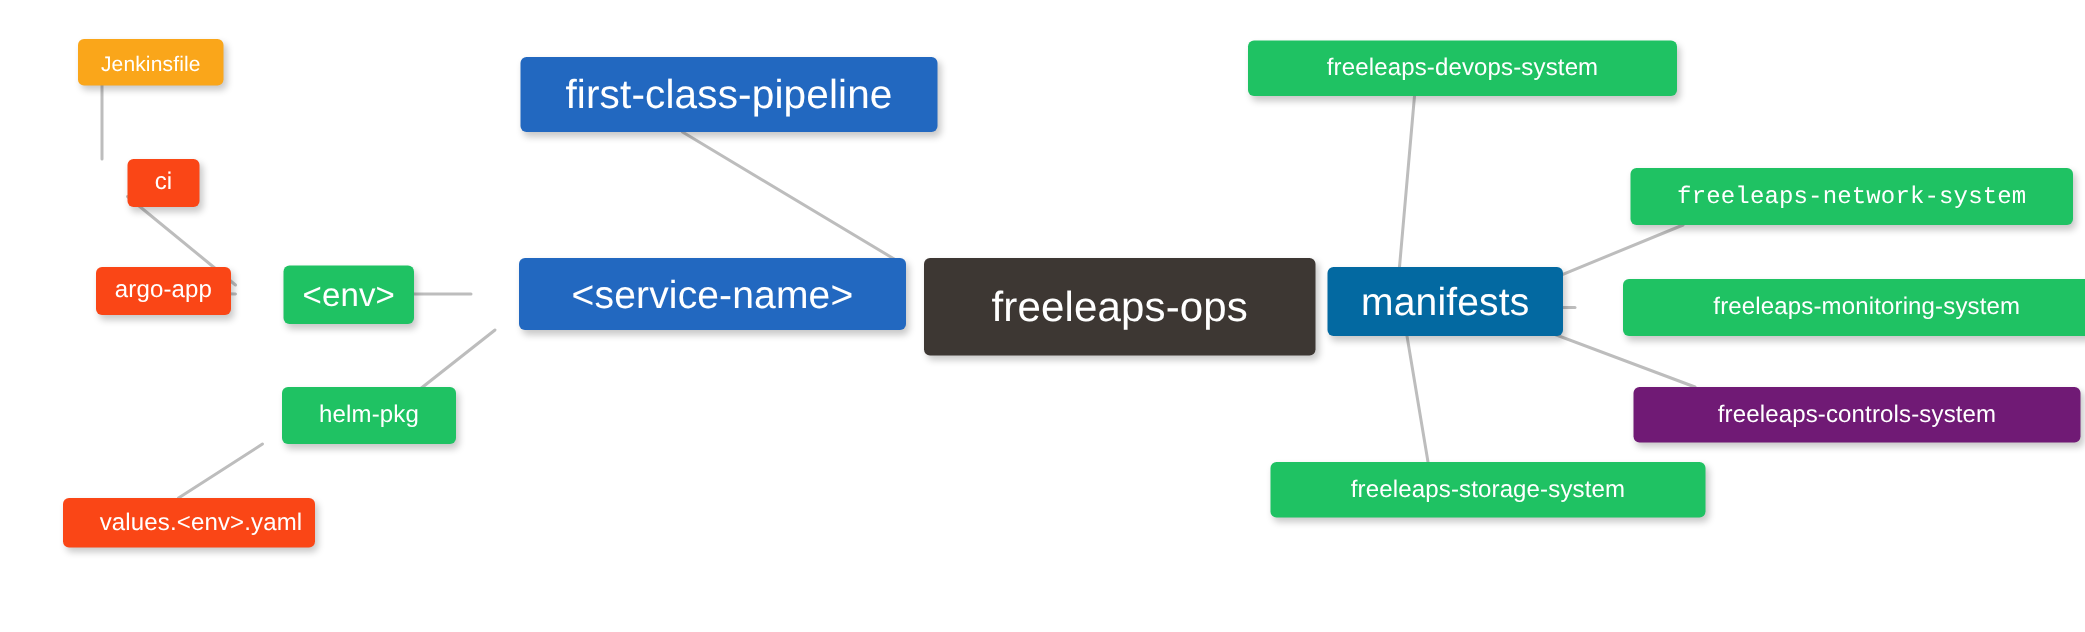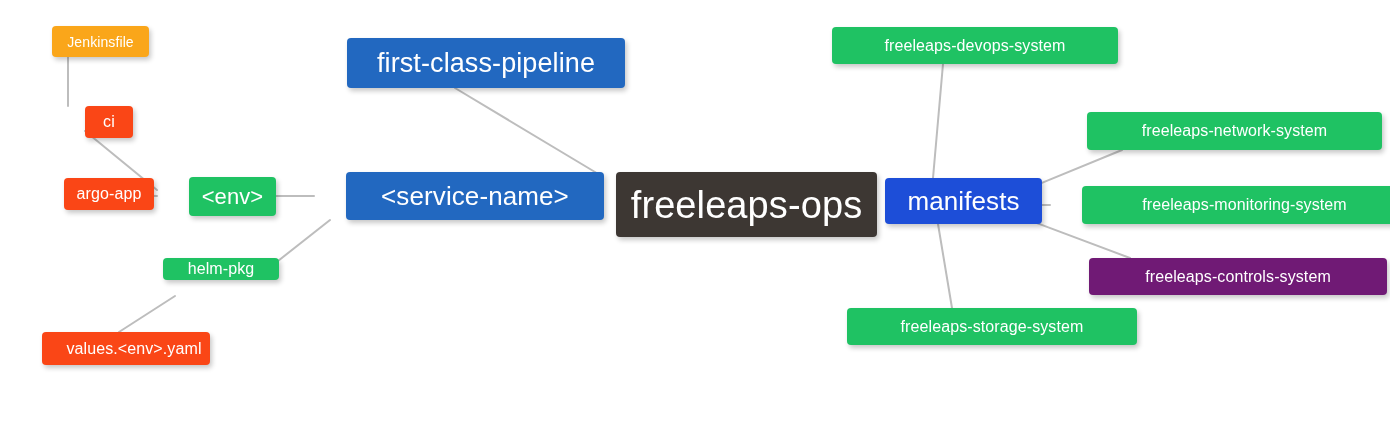--- a/index.html
+++ b/index.html
@@ -45,21 +45,21 @@
     letter-spacing: 0.1px;
     user-select: none;
     cursor: default;
     margin-left: 32px;
   }
   .node span {
     display: block;
     line-height: 1;
   }
   
-  .sz-root   { font-size: 38px; align-items: center; }
+  .sz-root   { font-size: 28px; align-items: center; }
   .sz-branch { font-size: 26px; }
   .sz-big    { font-size: 27px; }
   .sz-mid    { font-size: 22px; }
   .sz-sub    { font-size: 16px; }
   .sz-small  { font-size: 16px; }
   .sz-tiny   { font-size: 14px; }
 </style>
 </head>
 <body>
 
@@ -80,48 +80,48 @@
       <line x1="1010" y1="213" x2="1130" y2="258" stroke="#bdbdbd"></line>
       <line x1="938" y1="224" x2="952" y2="308" stroke="#bdbdbd"></line>
     </svg>
   <div id="node-layer">
       <div class="node sz-root" style="left: 584px; top: 172px; width: 261px; height: 65px; background: rgb(61, 55, 51);">
         <span>freeleaps-ops</span>
       </div>
       <div class="node sz-branch" style="left: 314px; top: 172px; width: 258px; height: 48px; background: rgb(34, 104, 192);">
         <span>&lt;service-name&gt;</span>
       </div>
-      <div class="node sz-branch" style="left: 853px; top: 178px; width: 157px; height: 46px; background: #1d4ed8;">
+      <div class="node sz-branch" style="left: 853px; top: 178px; width: 157px; height: 46px; background: #0369a1;">
         <span>manifests</span>
       </div>
       <div class="node sz-big" style="left: 315px; top: 38px; width: 278px; height: 50px; background: rgb(34, 104, 192);">
         <span>first-class-pipeline</span>
       </div>
       <div class="node sz-mid" style="left: 157px; top: 177px; width: 87px; height: 39px; background: rgb(31, 194, 99);">
         <span>&lt;env&gt;</span>
       </div>
-      <div class="node sz-sub" style="left: 131px; top: 258px; width: 116px; height: 22px; background: rgb(31, 194, 99);">
+      <div class="node sz-sub" style="left: 156px; top: 258px; width: 116px; height: 38px; background: rgb(31, 194, 99);">
         <span>helm-pkg</span>
       </div>
       <div class="node sz-small" style="left: 53px; top: 106px; width: 48px; height: 32px; background: rgb(250, 70, 22);">
         <span>ci</span>
       </div>
       <div class="node sz-small" style="left: 32px; top: 178px; width: 90px; height: 32px; background: rgb(250, 70, 22);">
         <span>argo-app</span>
       </div>
       <div class="node sz-small" style="left: 10px; top: 332px; width: 168px; height: 33px; background: rgb(250, 70, 22); padding-left: 16px;">
         <span>values.&lt;env&gt;.yaml</span>
       </div>
       <div class="node sz-tiny" style="left: 20px; top: 26px; width: 97px; height: 31px; background: rgb(250, 166, 26);">
         <span>Jenkinsfile</span>
       </div>
       <div class="node sz-sub" style="left: 800px; top: 27px; width: 286px; height: 37px; background: rgb(31, 194, 99);">
         <span>freeleaps-devops-system</span>
       </div>
-      <div class="node sz-sub" style="left: 1055px; top: 112px; width: 295px; height: 38px; background: rgb(31, 194, 99);">
+      <div class="node sz-sub" style="left: 1055px; top: 112px; width: 295px; height: 38px; background: rgb(31, 194, 99); font-family: Liberation Mono, monospace;">
         <span>freeleaps-network-system</span>
       </div>
       <div class="node sz-sub" style="left: 1050px; top: 186px; width: 325px; height: 38px; background: rgb(31, 194, 99);">
         <span>freeleaps-monitoring-system</span>
       </div>
       <div class="node sz-sub" style="left: 1057px; top: 258px; width: 298px; height: 37px; background: #701a75;">
         <span>freeleaps-controls-system</span>
       </div>
       <div class="node sz-sub" style="left: 815px; top: 308px; width: 290px; height: 37px; background: rgb(31, 194, 99);">
         <span>freeleaps-storage-system</span>

